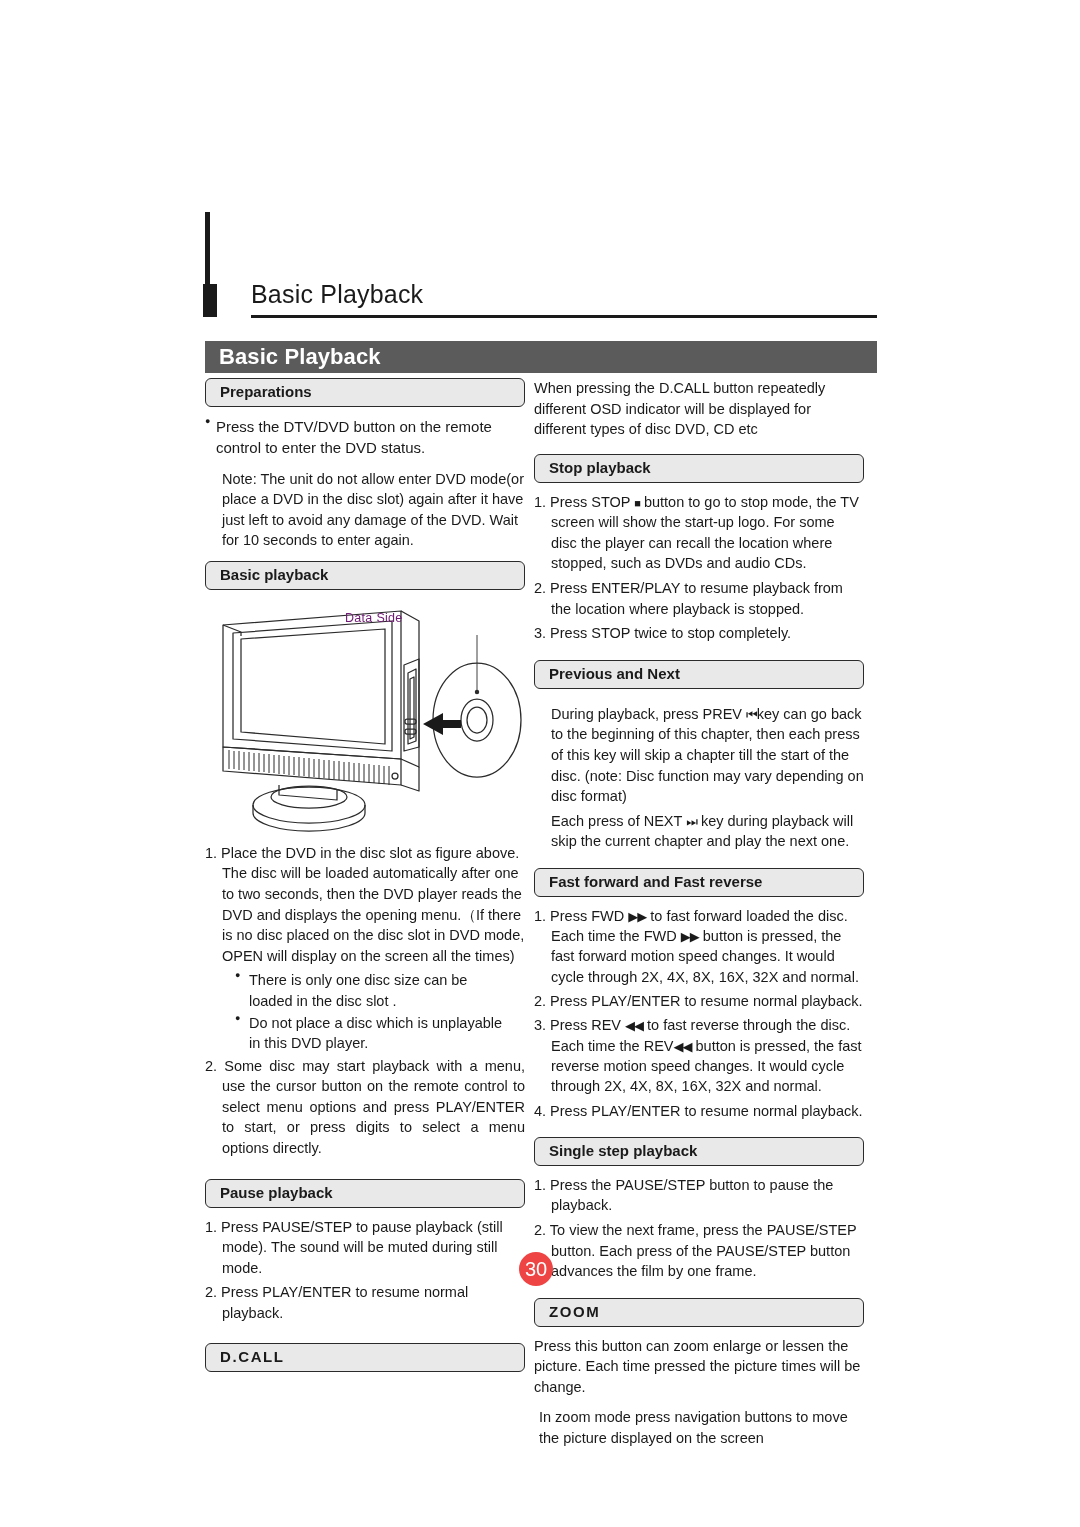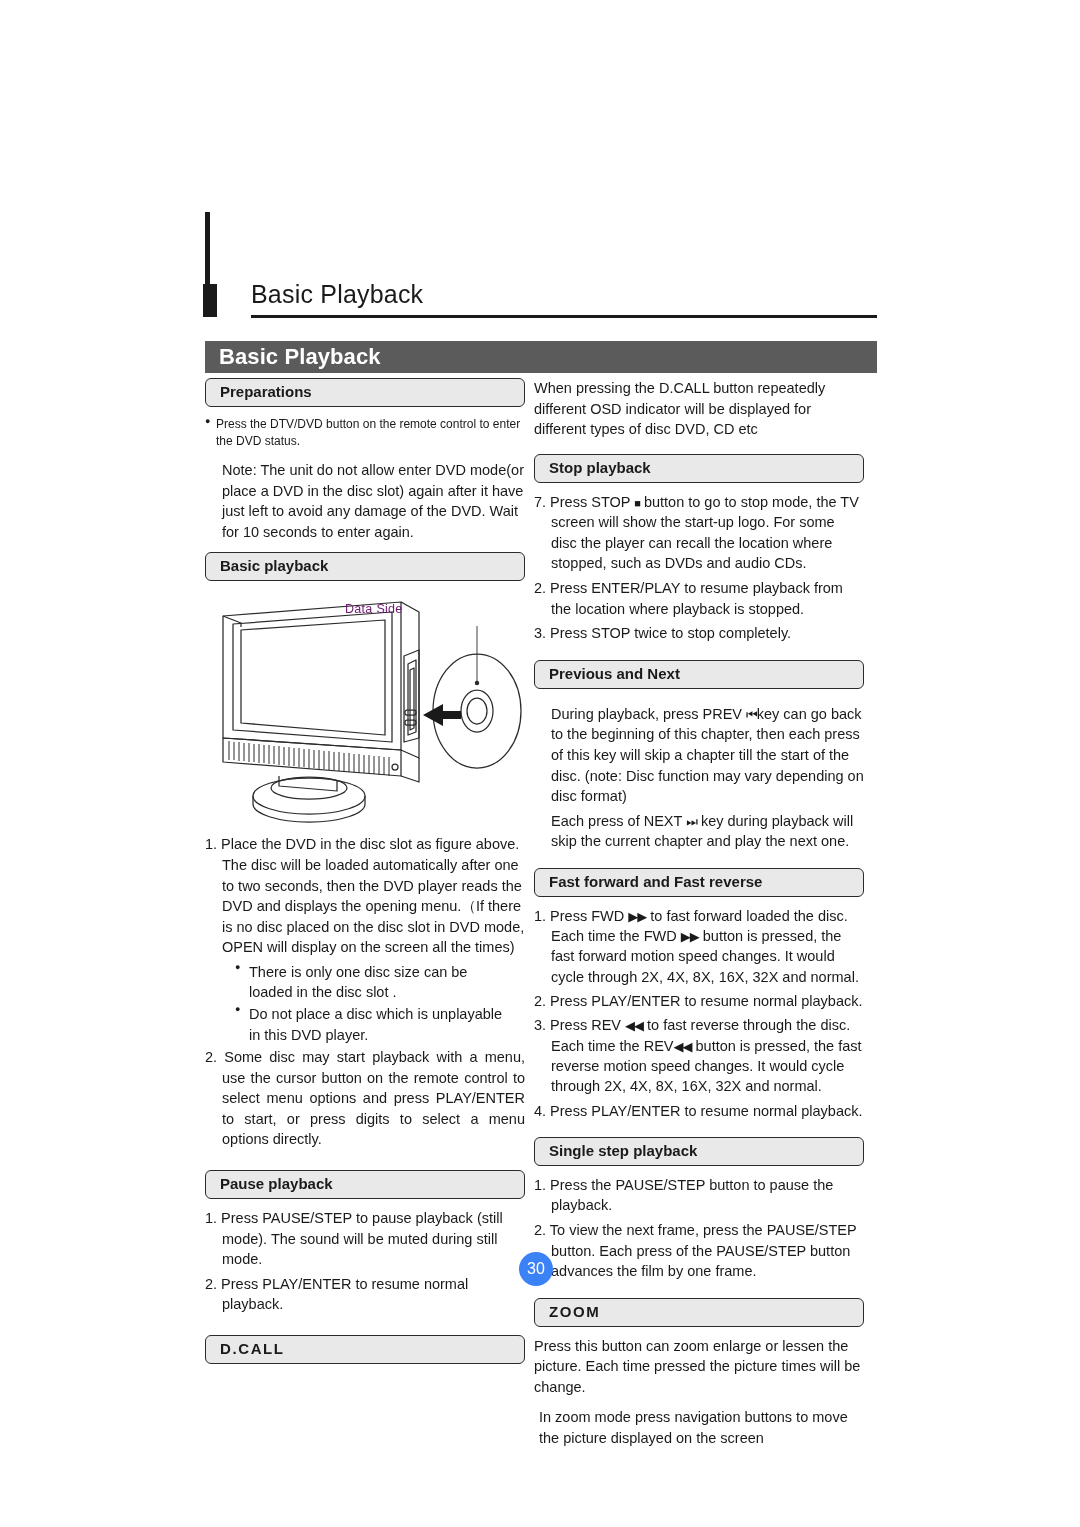--- a/index.html
+++ b/index.html
@@ -147,21 +147,21 @@
     content: "\25CF";
     position: absolute;
     left: 0;
     top: -1px;
     font-size: 9px;
   }
 
   .dot-lead {
     position: relative;
     padding-left: 11px;
-    font-size: 12px;
+    font-size: 15px;
     line-height: 1.42;
   }
   .dot-lead::before {
     content: "\25CF";
     position: absolute;
     left: 0;
     top: -1px;
     font-size: 9px;
   }
 
@@ -191,23 +191,23 @@
   }
 
   
   #page-number {
     position: absolute;
     left: 519px;
     top: 1252px;
     width: 34px;
     height: 34px;
     border-radius: 50%;
-    background: #3b82f6;
+    background: #ef4444;
     color: #ffffff;
-    font-size: 16px;
+    font-size: 20px;
     font-weight: 500;
     display: flex;
     align-items: center;
     justify-content: center;
   }
 </style>
 </head>
 <body>
 
 <div id="page">
@@ -342,21 +342,21 @@
   </div>
 
   <div id="col-right">
 
     <div class="para">When pressing the D.CALL button repeatedly different OSD indicator will be displayed for different types of disc DVD, CD etc</div>
 
     <div class="spacer-10"></div>
 
     <div class="sec-box">Stop playback</div>
 
-    <div class="para para-indent"><span>7. Press STOP</span> <span class="glyph glyph-stop">■</span> <span>button to go to stop mode, the TV screen will show the start-up logo. For some disc the player can recall the location where stopped, such as DVDs and audio CDs.</span></div>
+    <div class="para para-indent"><span>1. Press STOP</span> <span class="glyph glyph-stop">■</span> <span>button to go to stop mode, the TV screen will show the start-up logo. For some disc the player can recall the location where stopped, such as DVDs and audio CDs.</span></div>
     <div class="para para-indent">2. Press ENTER/PLAY to resume  playback from the location where playback is stopped.</div>
     <div class="para para-indent">3. Press STOP twice to stop completely.</div>
 
     <div class="spacer-12"></div>
 
     <div class="sec-box">Previous and Next</div>
 
     <div class="spacer-6"></div>
     <div class="para para-hang"><span>During playback, press PREV</span> <span class="glyph">⏮</span><span>key can go back to the beginning of this chapter, then each press of this key will skip a chapter till the start of the disc. (note: Disc function may vary depending on disc format)</span></div>
     <div class="para para-hang"><span>Each press of NEXT</span> <span class="glyph">⏭</span> <span>key during playback will skip the current chapter and play the next one.</span></div>

